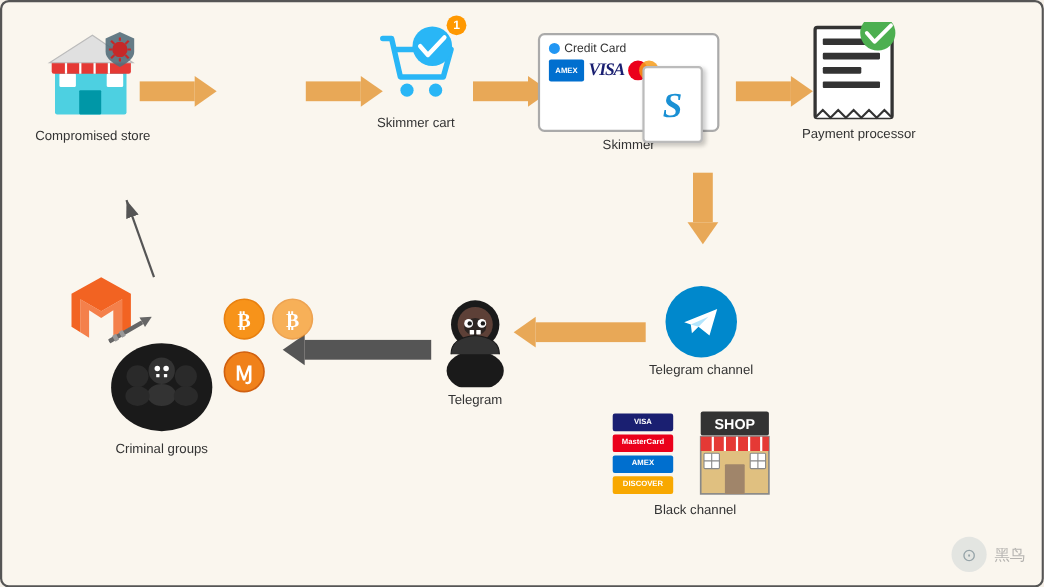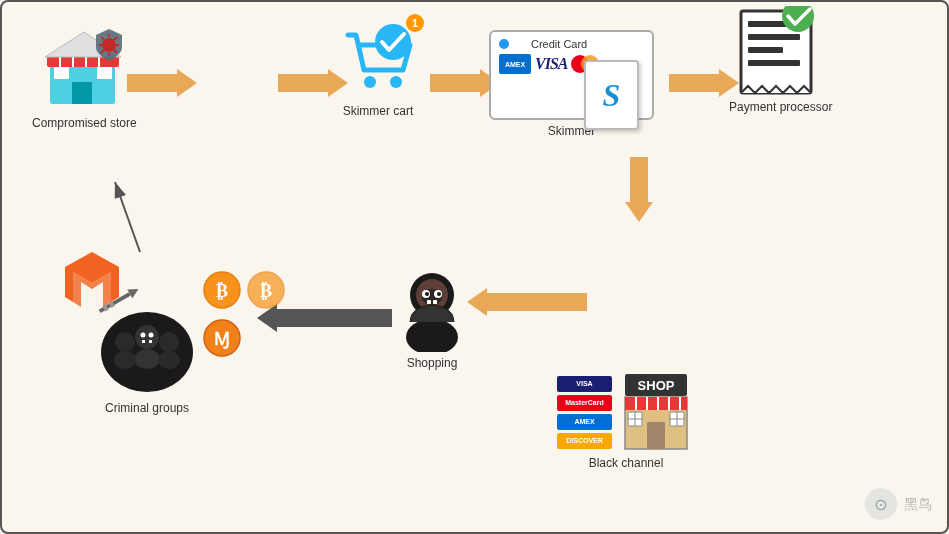--- a/index.html
+++ b/index.html
@@ -65,21 +65,21 @@
       position: relative;
       display: flex;
       flex-direction: column;
       padding: 6px 8px;
     }
     .cc-title {
       font-size: 11px;
       color: #333;
       display: flex;
       align-items: center;
-      gap: 22px;
+      gap: 4px;
       margin-bottom: 4px;
     }
     .cc-radio {
       width: 10px;
       height: 10px;
       border-radius: 50%;
       border: 2px solid #2196F3;
       background: #2196F3;
     }
     .cc-logos {
@@ -318,21 +318,21 @@
       </div>
     </div>
     <span class="node-label" style=" text-align: center;">Skimmer</span>
   </div>
 
   <div class="arrow" style="left:667px; top:67px;">
     <div class="arrow-body" style="width:50px;"></div>
     <div class="arrow-head"></div>
   </div>
 
-  <div class="node" style="left:727px; top:4px;">
+  <div class="node" style="left:727px; top:18px;">
     <svg width="90" height="90" viewBox="0 0 90 90">
 
       <rect x="5" y="5" width="70" height="82" fill="white" stroke="#333" stroke-width="3" rx="2"></rect>
 
       <polyline points="5,87 12,80 19,87 26,80 33,87 40,80 47,87 54,80 61,87 68,80 75,87" fill="white" stroke="#333" stroke-width="2"></polyline>
 
       <rect x="12" y="15" width="52" height="6" fill="#333" rx="1"></rect>
       <rect x="12" y="28" width="52" height="6" fill="#333" rx="1"></rect>
       <rect x="12" y="41" width="35" height="6" fill="#333" rx="1"></rect>
       <rect x="12" y="54" width="52" height="6" fill="#333" rx="1"></rect>
@@ -341,20 +341,29 @@
       <path d="M52,10 L59,18 L74,3" fill="none" stroke="white" stroke-width="3.5" stroke-linecap="round" stroke-linejoin="round"></path>
     </svg>
     <span class="node-label">Payment processor</span>
   </div>
 
   <div style="position:absolute; left:623px; top:155px; display:flex; flex-direction:column; align-items:center;">
     <div style="width:18px; height:45px; background:#e8a857;"></div>
     <div style="width:0; height:0; border-left:14px solid transparent; border-right:14px solid transparent; border-top:20px solid #e8a857;"></div>
   </div>
 
+  <div class="node" style="left:588px; top:258px;">
+    <div class="telegram-circle">
+      <svg width="40" height="40" viewBox="0 0 40 40">
+        <path d="M5,20 L35,8 L28,32 L18,24 L12,30 L11,22 Z" fill="white"></path>
+        <path d="M18,24 L27,15 L11,22 Z" fill="#b3e5fc"></path>
+      </svg>
+    </div>
+    <span class="node-label">Telegram channel</span>
+  </div>
 
   <div class="arrow" style="left:465px; top:286px; transform: rotate(180deg);">
     <div class="arrow-body" style="width:100px;"></div>
     <div class="arrow-head"></div>
   </div>
 
   <div class="node" style="left:390px; top:265px;">
     <svg width="80" height="85" viewBox="0 0 80 85">
 
       <circle cx="40" cy="28" r="22" fill="#1a1a1a"></circle>
@@ -368,21 +377,21 @@
       <circle cx="35" cy="27" r="2" fill="#1a1a1a"></circle>
       <circle cx="47" cy="27" r="2" fill="#1a1a1a"></circle>
 
       <rect x="35" y="33" width="4" height="4" fill="white" rx="0.5"></rect>
       <rect x="41" y="33" width="4" height="4" fill="white" rx="0.5"></rect>
 
       <ellipse cx="40" cy="70" rx="26" ry="18" fill="#1a1a1a"></ellipse>
 
       <path d="M18,55 Q18,40 40,38 Q62,40 62,55" fill="#333" stroke="#1a1a1a" stroke-width="1"></path>
     </svg>
-    <span class="node-label">Shopping</span>
+    <span class="node-label">Telegram</span>
   </div>
 
   <div style="position:absolute; left:255px; top:302px; display:flex; align-items:center;">
 
     <div style="width:0; height:0; border-top:14px solid transparent; border-bottom:14px solid transparent; border-right:20px solid #555;"></div>
     <div style="width:115px; height:18px; background:#555;"></div>
   </div>
 
   <div class="node" style="left:200px; top:268px;">
     <div class="crypto-icons">
@@ -401,21 +410,21 @@
       <div style="display:flex; align-items:center;">
         <svg width="40" height="40" viewBox="0 0 40 40">
           <circle cx="20" cy="20" r="18" fill="#f0811a" stroke="#d06010" stroke-width="1.5"></circle>
           <text x="20" y="27" text-anchor="middle" font-size="18" font-weight="bold" fill="white" font-family="sans-serif">Ɱ</text>
         </svg>
       </div>
     </div>
   </div>
 
   <div class="node" style="left:555px; top:370px;">
-    <div style="display:flex; align-items:center; gap:8px;">
+    <div style="display:flex; align-items:center; gap:20px;">
 
       <div class="shop-cards">
         <div class="shop-card" style="background:#1a1f71; color:white;">VISA</div>
         <div class="shop-card" style="background:#eb001b; color:white;">MasterCard</div>
         <div class="shop-card" style="background:#006fcf; color:white;">AMEX</div>
         <div class="shop-card" style="background:#f8a800; color:white;">DISCOVER</div>
       </div>
 
       <svg width="75" height="80" viewBox="0 0 75 80">
 

